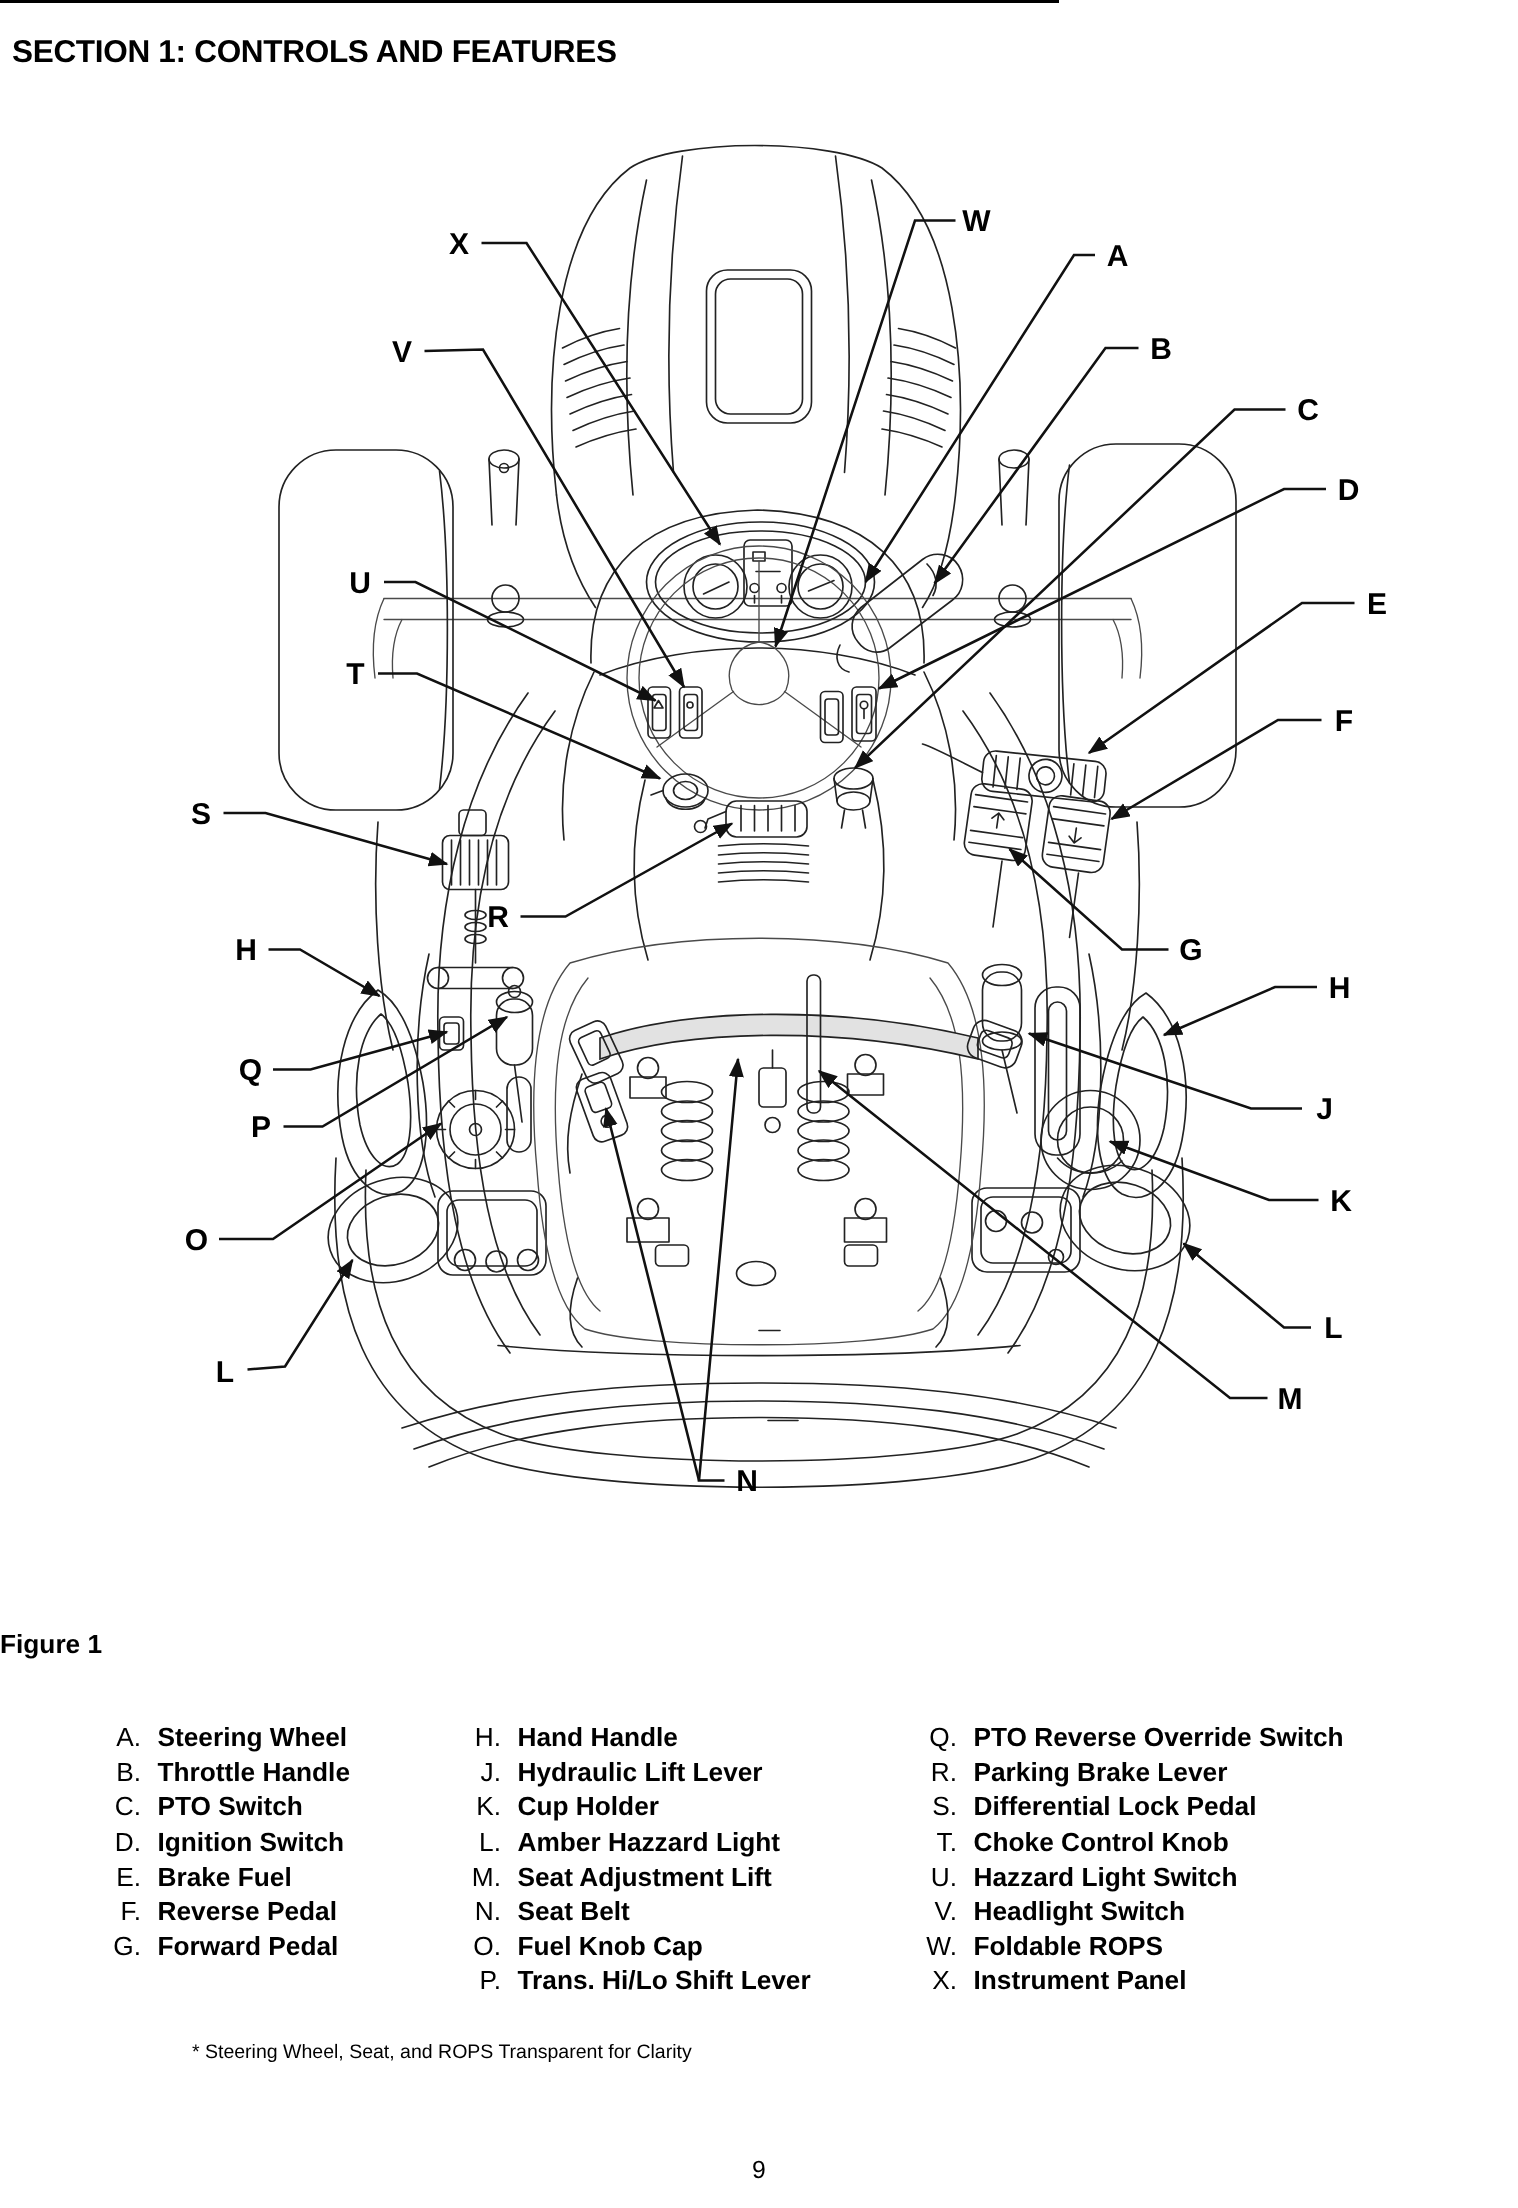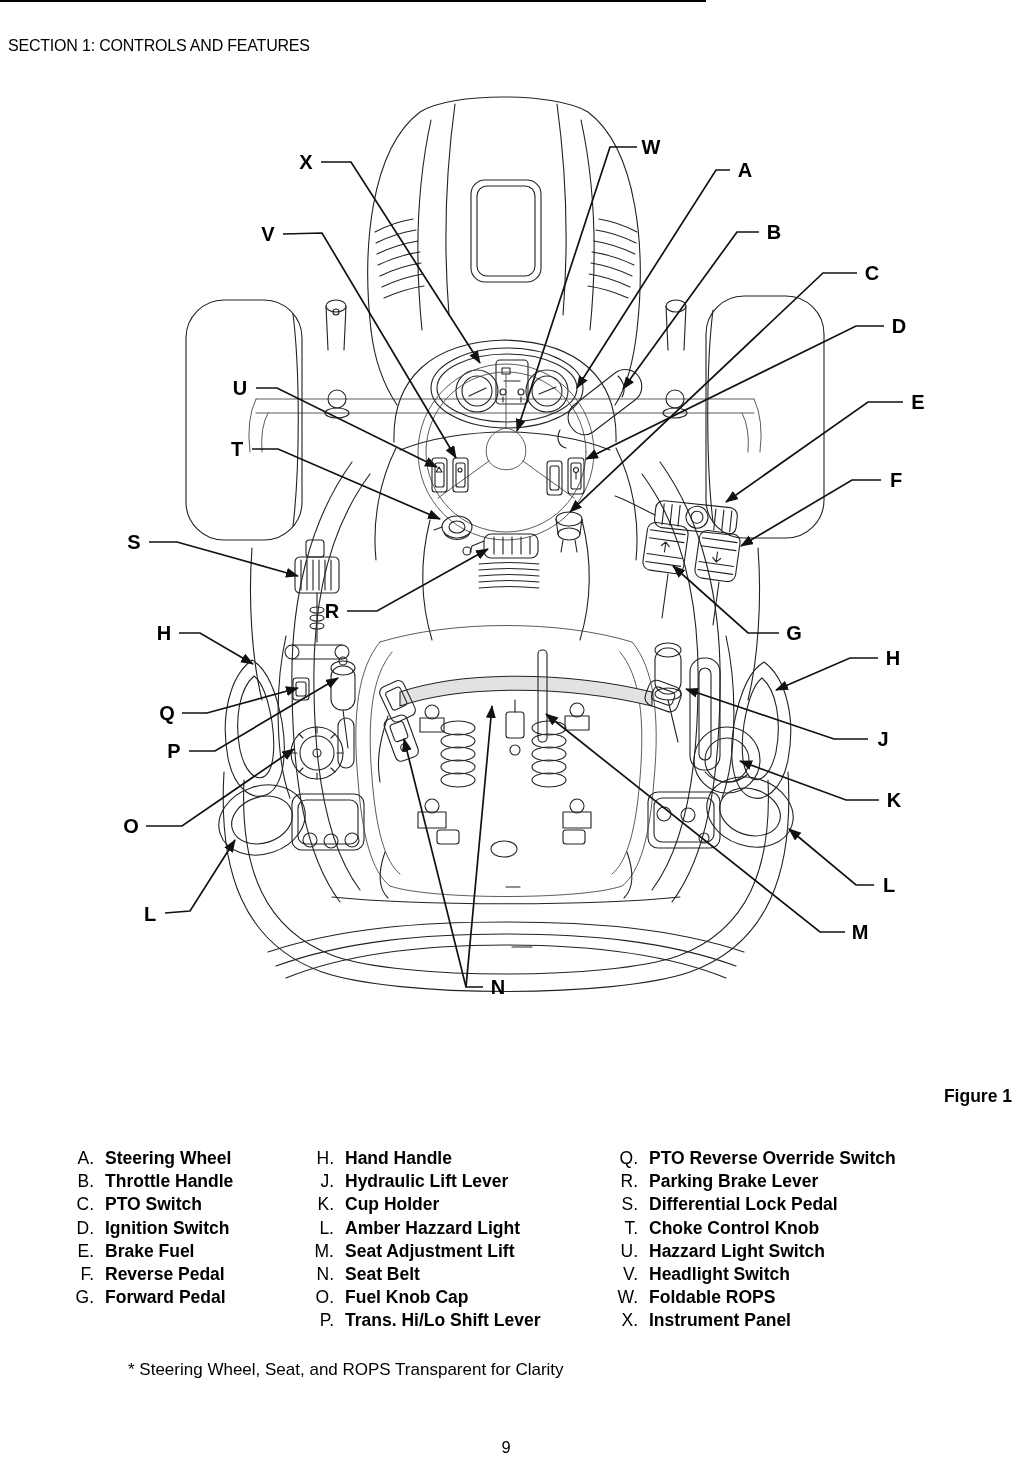--- a/index.html
+++ b/index.html
@@ -2,35 +2,35 @@
 <html><head>
 <meta charset="utf-8">
 <style>
   html,body{margin:0;padding:0;background:#fff;}
   body{
     width:1012px;height:1472px;position:relative;overflow:hidden;
     font-family:"Liberation Sans","DejaVu Sans",sans-serif;color:#000;
   }
   .top-rule{position:absolute;left:0;top:0;width:706px;height:2px;background:#000;}
   .page-title{
-    position:absolute;left:8px;top:26px;font-size:16px;font-weight:normal;
+    position:absolute;left:8px;top:9px;font-size:21px;font-weight:bold;
     letter-spacing:-0.2px;white-space:nowrap;
   }
   .figure-caption{
-    position:absolute;left:0;top:1086px;width:1012px;text-align:right;
+    position:absolute;left:0;top:1086px;width:1012px;text-align:left;
     font-size:17.5px;font-weight:bold;
   }
   .legend-col{position:absolute;top:1147px;}
   .legend-col.c0{left:56px;width:240px;}
   .legend-col.c1{left:296px;width:300px;}
   .legend-col.c2{left:600px;width:360px;}
   .legend-row{display:flex;height:23.2px;align-items:center;font-size:17.5px;}
   .legend-letter{width:38px;text-align:right;margin-right:11px;flex:none;}
   .legend-label{white-space:nowrap;font-weight:bold;}
-  .footnote{position:absolute;left:128px;top:1360px;font-size:17px;}
+  .footnote{position:absolute;left:128px;top:1360px;font-size:13px;}
   .page-number{
     position:absolute;left:0;top:1438px;width:1012px;text-align:center;font-size:16.5px;
   }
   svg#fig-svg{position:absolute;left:0;top:0;}
   .art{stroke:#222;stroke-width:1.1;fill:none;stroke-linecap:round;stroke-linejoin:round;}
   .thin{stroke:#4a4a4a;stroke-width:0.9;fill:none;stroke-linecap:round;}
   .belt{fill:#e2e2e2;stroke:#222;stroke-width:1.1;}
   .leader{stroke:#111;stroke-width:1.7;fill:none;}
   .callout-letter{font-family:"Liberation Sans","DejaVu Sans",sans-serif;
     font-size:20px;font-weight:bold;fill:#000;text-anchor:middle;}

